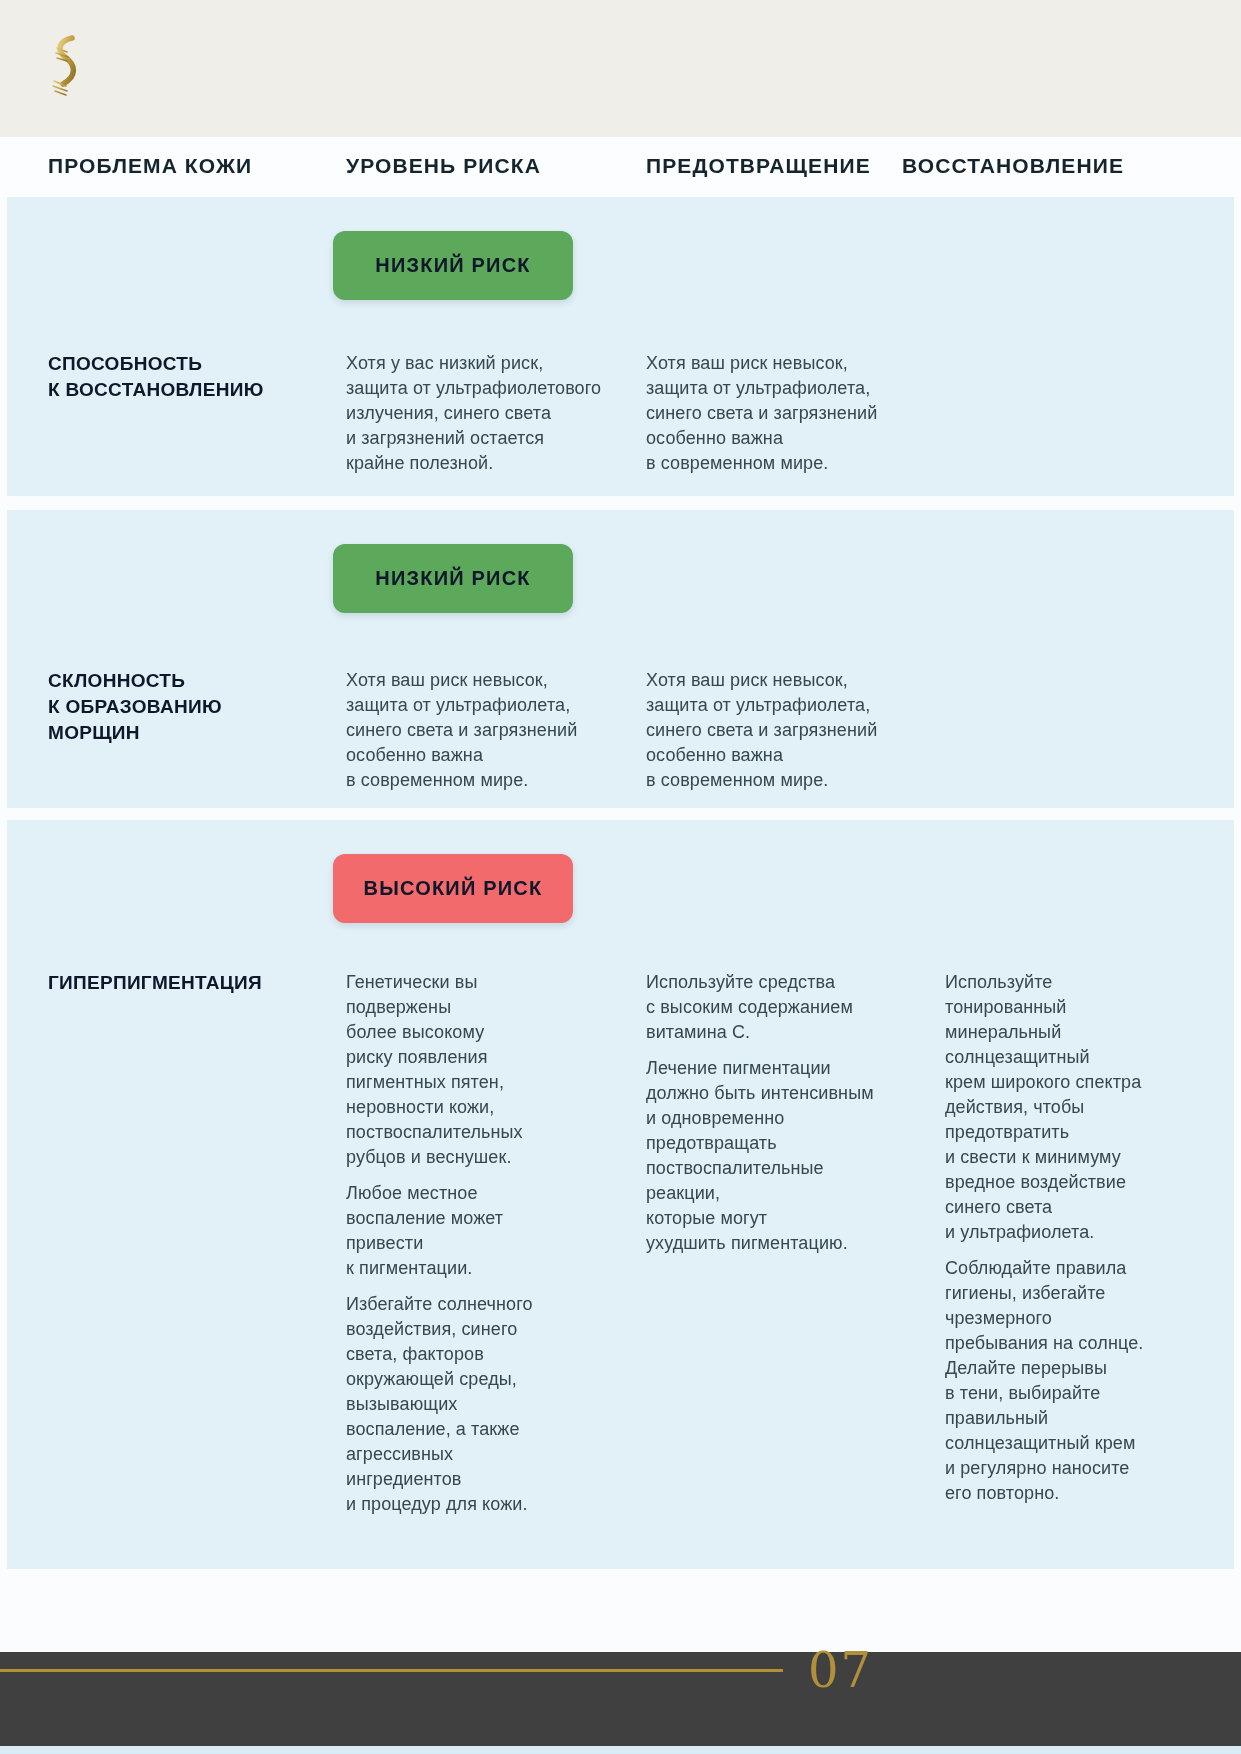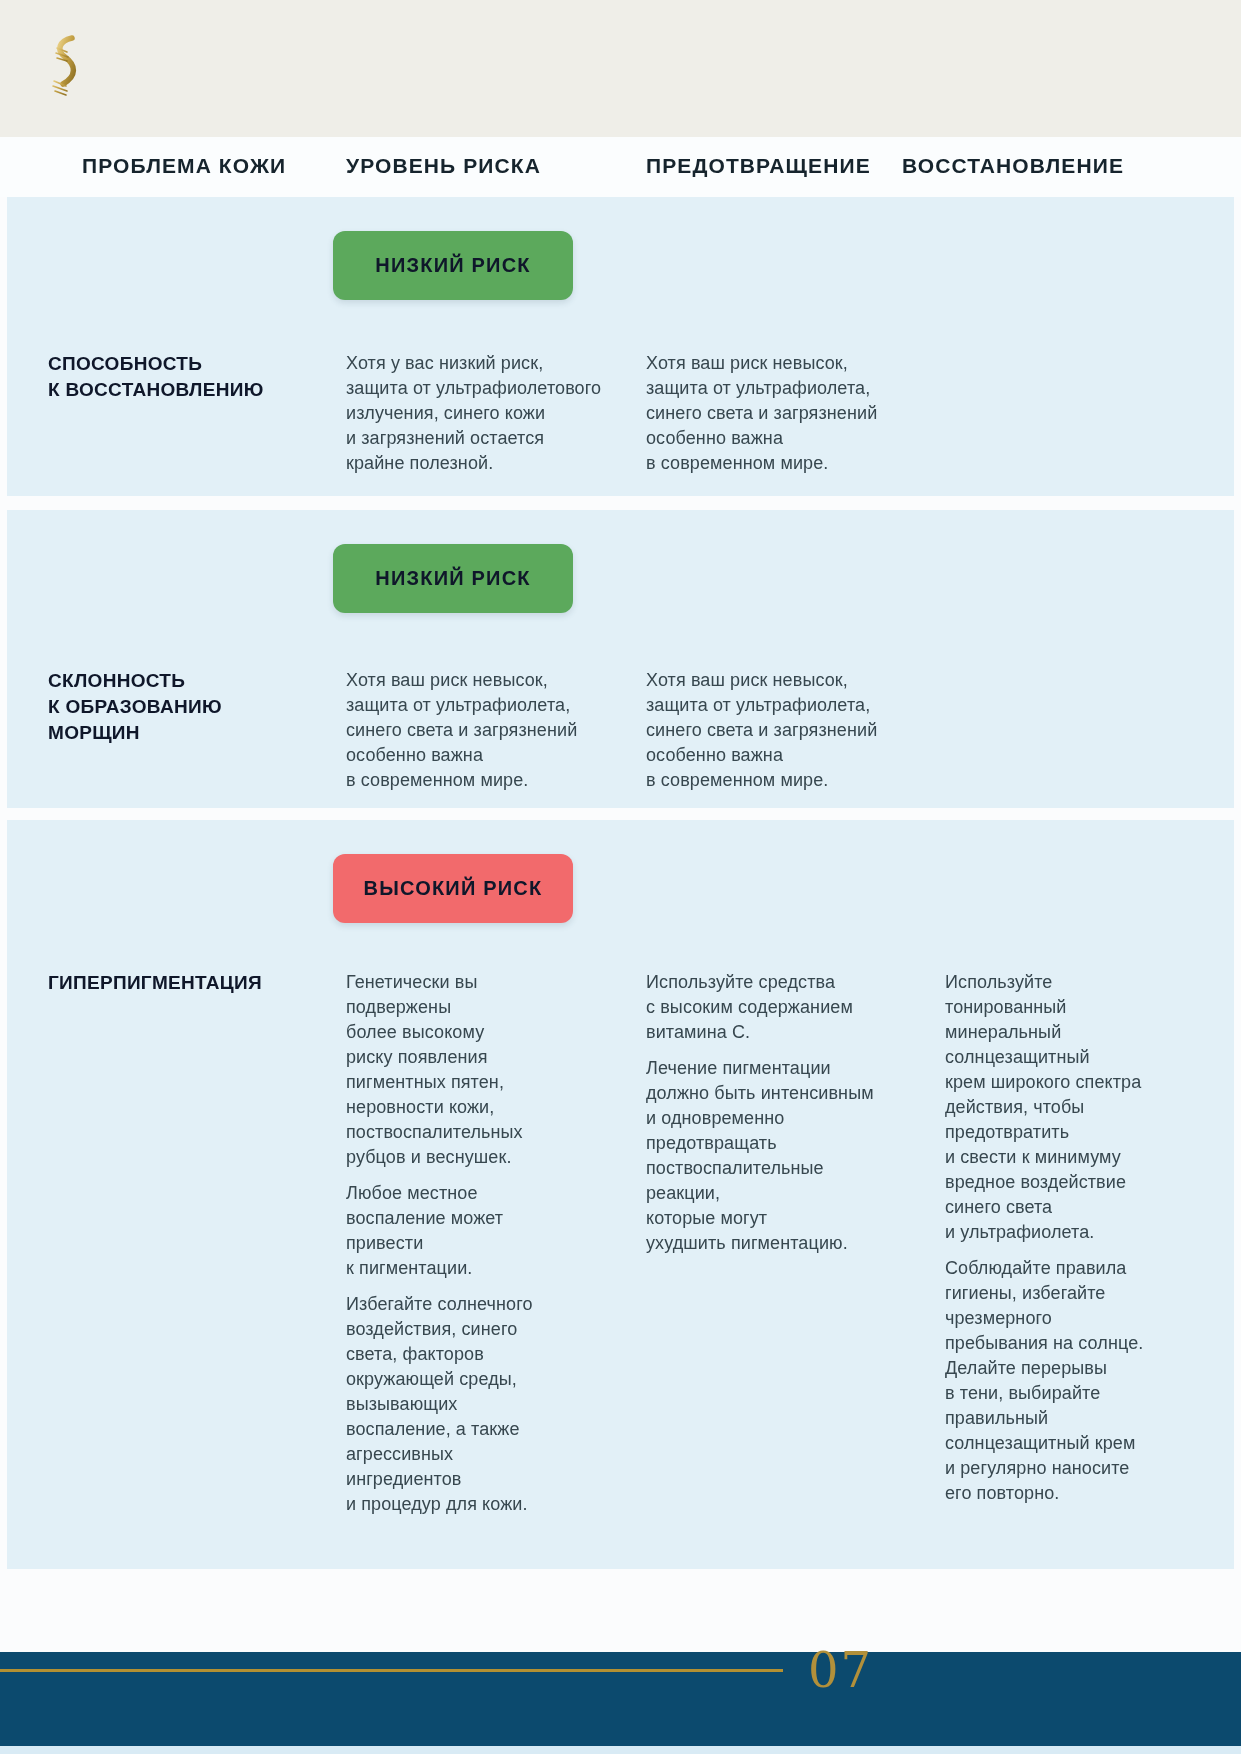--- a/index.html
+++ b/index.html
@@ -24,21 +24,21 @@
   .thead{
     position:relative;
     height:60px;
     background:#FBFDFE;
   }
   .th{
     position:absolute;top:17px;
     font-size:21px;font-weight:700;letter-spacing:1.1px;
     color:#16242D;white-space:nowrap;
   }
-  .th.c1{left:48px;margin-left:34px;}
+  .th.c1{left:48px;}
   .th.c2{left:346px;}
   .th.c3{left:646px;text-align:center;}
   .th.c4{left:902px;}
   
   .riskcard{
     position:relative;
     margin:0 7px;
     background:#E2F0F7;
   }
   .s1{height:299px;margin-bottom:14px;}
@@ -68,21 +68,21 @@
   .cell.c3{left:639px;width:295px;}
   .cell.c4{left:938px;width:270px;}
   .cell p{
     margin:0 0 11px 0;
     font-size:18px;line-height:25px;letter-spacing:.1px;
     color:#37474F;white-space:pre-line;
   }
   
   .pagefooter{
     position:absolute;left:0;bottom:0;width:1241px;height:102px;
-    background:#0c4a6e;
+    background:#404040;
   }
   .goldline{
     position:absolute;left:0;top:17px;width:783px;height:3px;
     background:#B39032;
   }
   .pagenum{
     position:absolute;left:808px;top:-10px;
     font-family:"DejaVu Serif","Liberation Serif",serif;
     font-size:48px;line-height:56px;
     color:#B2903A;letter-spacing:2px;
@@ -120,21 +120,21 @@
   </div>
 
   <section class="riskcard s1">
     <div class="badge" style="background-color: rgb(92, 169, 92);">НИЗКИЙ РИСК</div>
     <div class="row">
       <h3 class="prob">СПОСОБНОСТЬ
 К ВОССТАНОВЛЕНИЮ</h3>
       <div class="cell c2">
           <p>Хотя у вас низкий риск,
 защита от ультрафиолетового
-излучения, синего кожи
+излучения, синего света
 и загрязнений остается
 крайне полезной.</p>
         </div>
       <div class="cell c3">
           <p>Хотя ваш риск невысок,
 защита от ультрафиолета,
 синего света и загрязнений
 особенно важна
 в современном мире.</p>
         </div>

